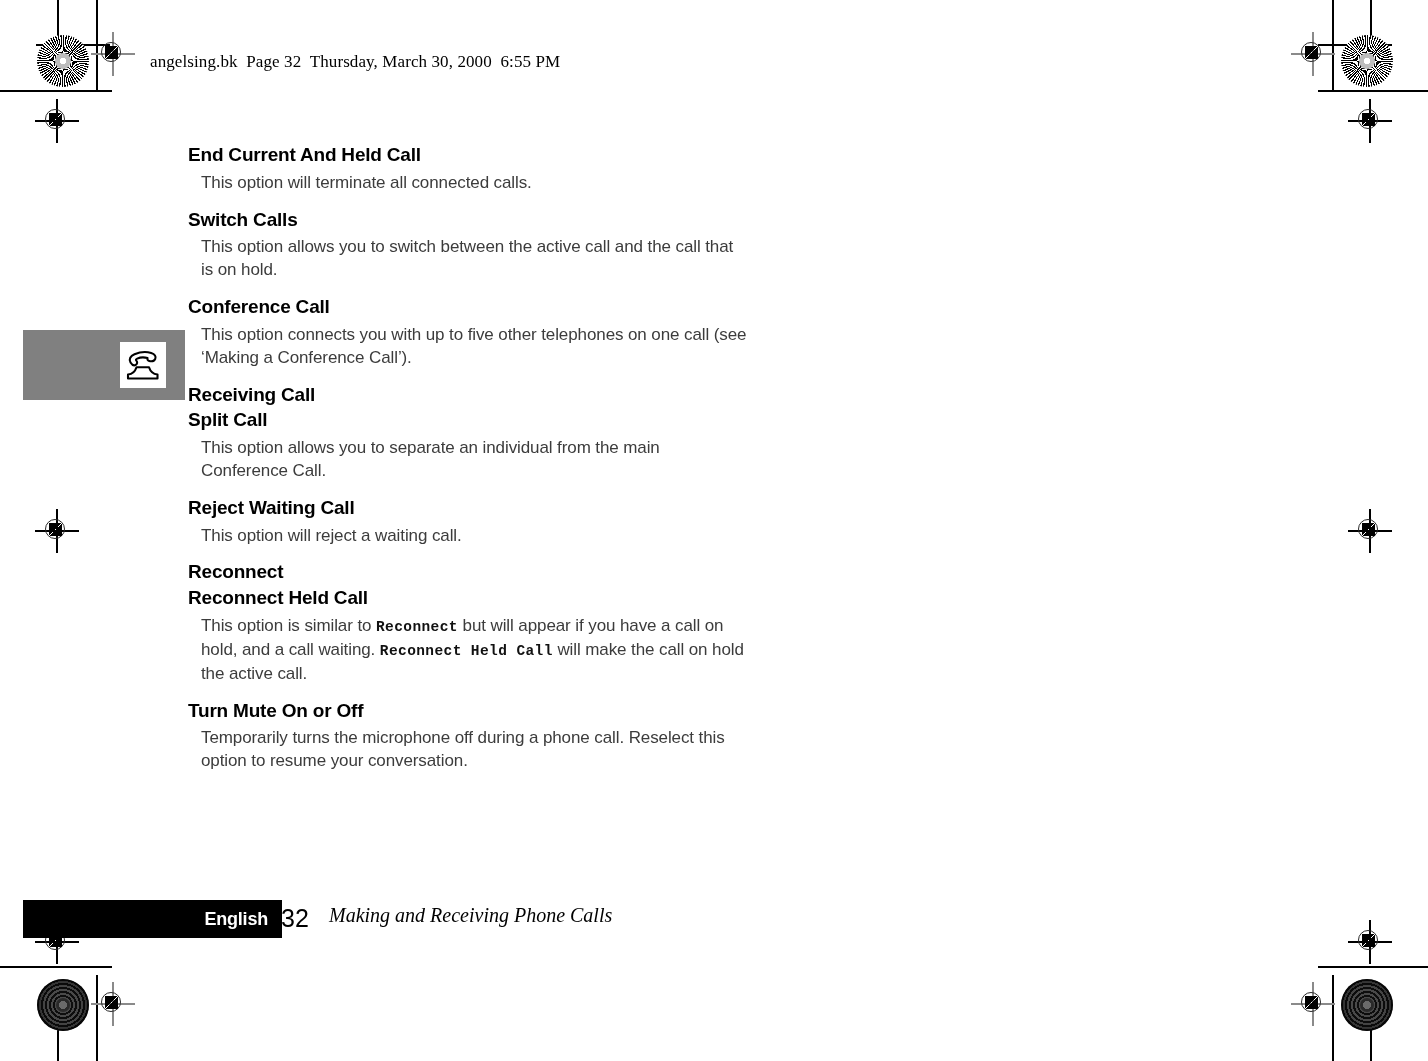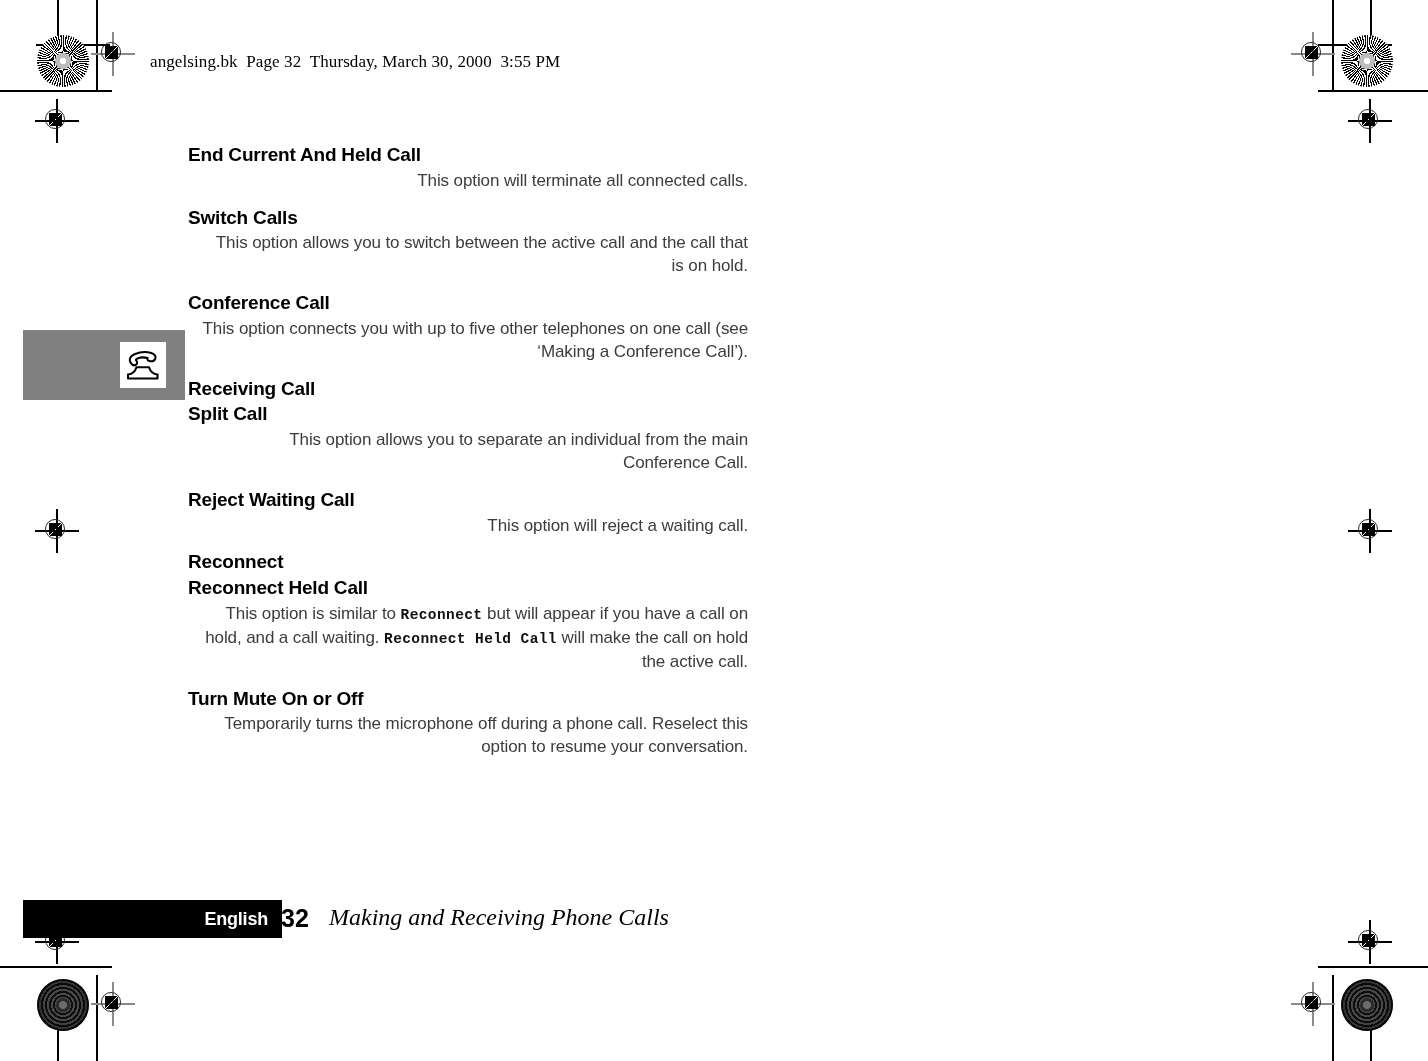--- a/index.html
+++ b/index.html
@@ -134,23 +134,22 @@
     color: #000000;
     letter-spacing: -0.2px;
     margin: 0 0 4px 0;
     line-height: 1.15;
   }
   .sec-body {
     font-family: "Liberation Sans", sans-serif;
     font-size: 17px;
     color: #3c3c3c;
     line-height: 22.8px;
-    margin: 0 0 14px 13px;
+    margin: 6px 0 14px 13px;
     letter-spacing: -0.1px;
-    text-align: right;
   }
   .sec-body.last { margin-bottom: 0; }
   .code {
     font-family: "Liberation Mono", "DejaVu Sans Mono", monospace;
     font-weight: bold;
     font-size: 14.5px;
     color: #111111;
     letter-spacing: 0.4px;
     white-space: pre;
   }
@@ -173,31 +172,31 @@
     font-weight: bold;
     font-size: 18px;
     margin-right: 14px;
     letter-spacing: -0.2px;
   }
   .footer-pageno {
     position: absolute;
     left: 281px;
     top: 904px;
     font-family: "Liberation Sans", sans-serif;
-    font-weight: bold;
+    font-weight: normal;
     font-size: 25px;
     color: #000000;
   }
   .footer-title {
     position: absolute;
     left: 329px;
     top: 904px;
     font-family: "Liberation Serif", serif;
     font-style: italic;
-    font-size: 24px;
+    font-size: 20px;
     color: #000000;
     white-space: nowrap;
   }
 </style>
 </head>
 <body>
 
 <div class="crop-line" style="left:96px; top:0; width:1.5px; height:90px;"></div>
 <div class="crop-line" style="left:1332px; top:0; width:1.5px; height:90px;"></div>
 <div class="crop-line" style="left:96px; top:975px; width:1.5px; height:86px;"></div>
@@ -276,21 +275,21 @@
     <div class="v"></div>
   <div class="ring"></div>
     <div class="quad"></div>
 </div>
 
 <div class="rosette star" style="left:37px; top:35px;"></div>
 <div class="rosette star" style="left:1341px; top:35px;"></div>
 <div class="rosette disc" style="left:37px; top:979px;"></div>
 <div class="rosette disc" style="left:1341px; top:979px;"></div>
 
-<div class="header-slug">angelsing.bk  Page 32  Thursday, March 30, 2000  3:55 PM</div>
+<div class="header-slug">angelsing.bk  Page 32  Thursday, March 30, 2000  6:55 PM</div>
 
 <div class="side-tab">
   <div class="icon-plate">
     <svg width="36" height="34" viewBox="0 0 36 34" aria-hidden="true">
 
       <path d="M5.5 14.5 C3.5 11.5 5.5 7.8 9.5 6.2 C14.5 4.2 21.5 3.6 26.2 5.0
                C29.8 6.1 31.4 8.6 30.2 10.9 C29.2 12.9 26.6 13.6 24.2 12.9
                C22.6 12.4 22.0 11.2 22.6 10.1 C19.5 9.2 15.0 9.4 12.2 10.6
                C11.0 11.1 10.6 11.9 11.3 12.6 C12.6 14.0 12.4 15.9 10.8 16.9
                C8.8 18.1 6.7 16.4 5.5 14.5 Z" fill="none" stroke="#000000" stroke-width="2.1" stroke-linejoin="round"></path>

